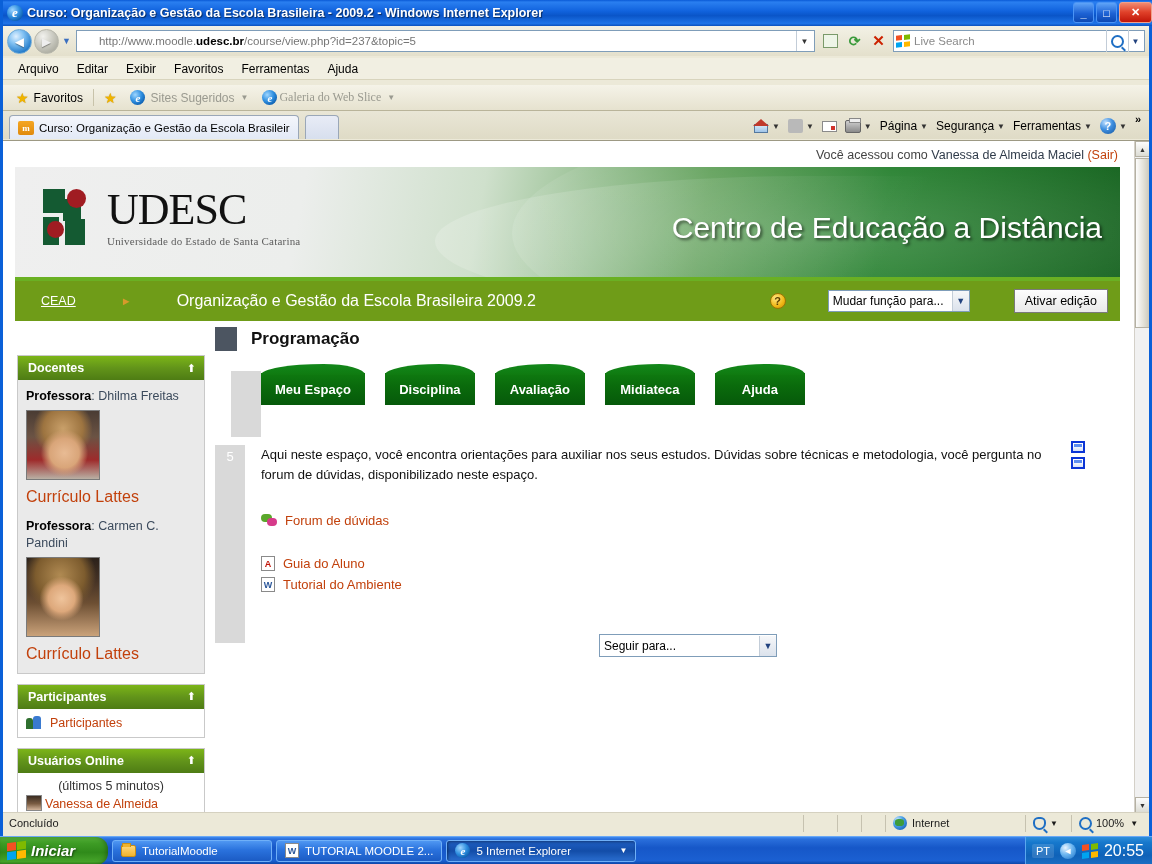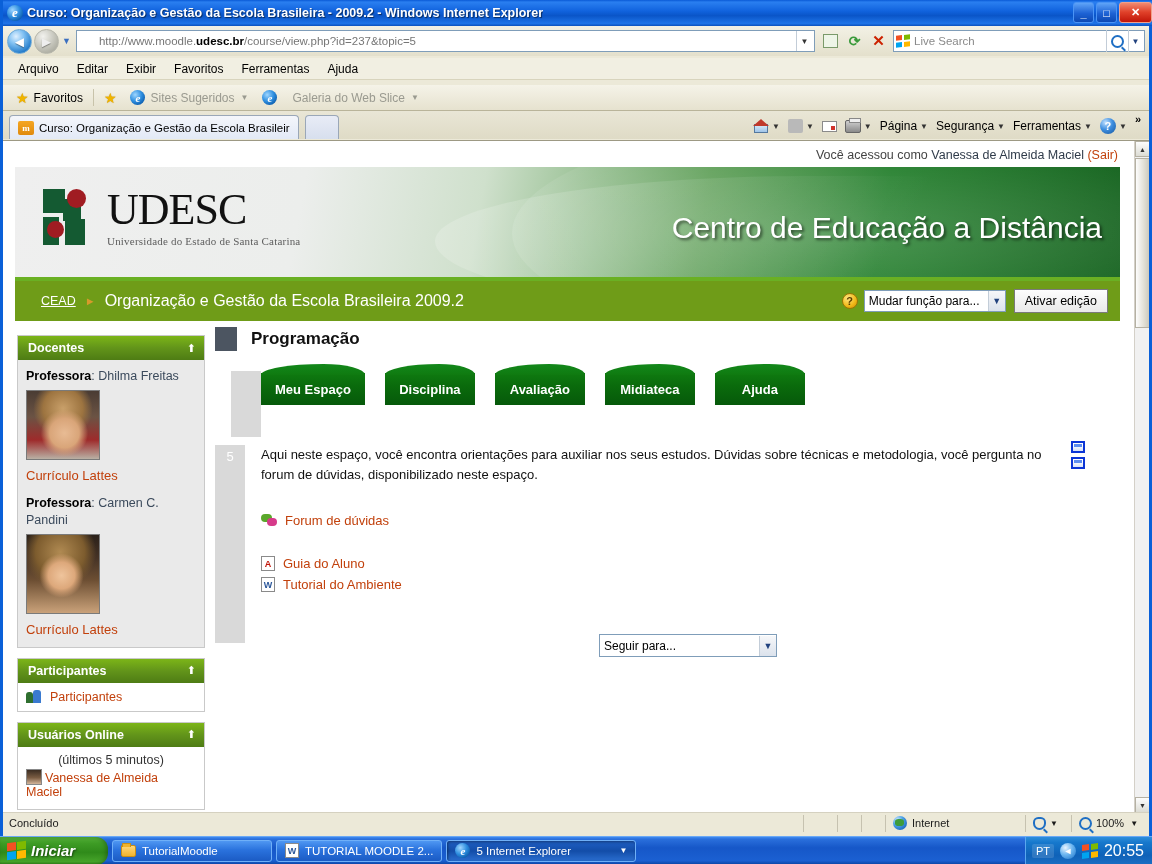--- a/index.html
+++ b/index.html
@@ -210,21 +210,21 @@
   }
   #bannerfoot {
     position:absolute; left: 12px; top: 136px; width: 1105px; height: 4px;
     background: #6ab023;
   }
 
   
   #navbar {
     position: absolute; left: 12px; top: 140px; width: 1105px; height: 40px;
     background: #6f9c18;
-    display:flex; align-items:center; padding: 0 12px 0 26px;
+    display:flex; align-items:center; padding: 0 12px 0 26px; gap: 36px;
   }
   #navbar .crumb-link {
     color: #fff; text-decoration: underline; font-size: 12.5px;
   }
   #navbar .crumb-sep { color: #d79a2b; margin: 0 9px; font-size: 11px; }
   #navbar .crumb-cur { color: #fff; font-size: 16px; }
   #navbar .navspacer { flex: 1; }
   .helpicon {
     width: 16px; height: 16px; border-radius: 50%;
     background: radial-gradient(circle at 35% 30%, #ffe680, #f0b714 60%, #c98a06);
@@ -244,21 +244,21 @@
     display:flex; align-items:center; justify-content:center;
     color:#21427e; font-size: 9px;
   }
   .btn {
     height: 24px; background: linear-gradient(to bottom,#fdfdfd,#e9e9e9);
     border: 1px solid #7a7a7a; padding: 0 10px;
     display:flex; align-items:center; font-size: 12.5px; color:#000;text-align:center;
   }
 
   
-  #leftcol { position:absolute; left: 14px; top: 194px; width: 188px; }
+  #leftcol { position:absolute; left: 14px; top: 214px; width: 188px; }
   #center  { position:absolute; left: 212px; top: 186px; width: 900px; }
 
   .block { margin-bottom: 10px; border: 1px solid #c9c9c9; background:#eaeaea; }
   .block-head {
     height: 24px; background: linear-gradient(to bottom,#7cb518 0%, #62941a 50%, #4e7c14 100%);
     display:flex; align-items:center; justify-content: space-between;
     padding: 0 8px 0 10px;
   }
   .block-title { color:#fff; font-weight: bold; font-size: 12.5px; }
   .block-toggle { color:#fff; font-size: 11px; }
@@ -274,21 +274,21 @@
       radial-gradient(circle at 50% 26%, #c9a06a 0%, #9d7440 32%, rgba(157,116,64,0) 48%),
       linear-gradient(to bottom, #4a3c33 0%, #6b5344 38%, #9e2b2b 72%, #b9b0a4 100%);
   }
   .photo.p2 {
     width: 74px; height: 80px;
     background:
       radial-gradient(circle at 48% 52%, #efc49c 0%, #dda87b 24%, rgba(221,168,123,0) 40%),
       radial-gradient(circle at 46% 22%, #b08a52 0%, #7d5c2e 34%, rgba(125,92,46,0) 50%),
       linear-gradient(to bottom, #2b211a 0%, #463326 30%, #6d4f33 58%, #caa27a 100%);
   }
-  .lattes { color:#c2410c; font-size: 13px; display:block; margin-top: 8px; }
+  .lattes { color:#c2410c; font-size: 16px; display:block; margin-top: 8px; }
   .plink { color:#c2410c; font-size: 12.5px; }
   .onlineline { font-size: 12.5px; color:#333; }
   .avatar-mini {
     width: 16px; height: 16px; display:inline-block; vertical-align:-3px;
     background: linear-gradient(to bottom,#3b2d22,#7a5c42 55%,#d2b49a);
     border: 1px solid #888; margin-right: 3px;
   }
 
   
   #secheader { display:flex; align-items:center; margin-bottom: 12px; }
@@ -589,21 +589,21 @@
     <div class="fitem">
       <span class="star">★</span>
     </div>
     <div class="fitem">
       <span class="ielogo" style="width:15px;height:15px;font-size:11px;"></span>
       <span class="gray" style="margin-left:5px;">Sites Sugeridos</span>
       <span class="gray" style="margin-left:6px;font-size:8px;">▼</span>
     </div>
     <div class="fitem">
       <span class="ielogo" style="width:15px;height:15px;font-size:11px;"></span>
-      <span class="gray" style="margin-left:15px;">Galeria do Web Slice</span>
+      <span class="gray" style="margin-left:2px;font-family:Liberation Serif, serif;">Galeria do Web Slice</span>
       <span class="gray" style="margin-left:6px;font-size:8px;">▼</span>
     </div>
   </div>
 
   <div id="tabrow">
     <div class="tab">
       <span class="moodleicon" style="margin-right:5px;">m</span>
       <span class="tlabel">Curso: Organização e Gestão da Escola Brasileira - 20...</span>
     </div>
     <div class="tab newtab"></div>

